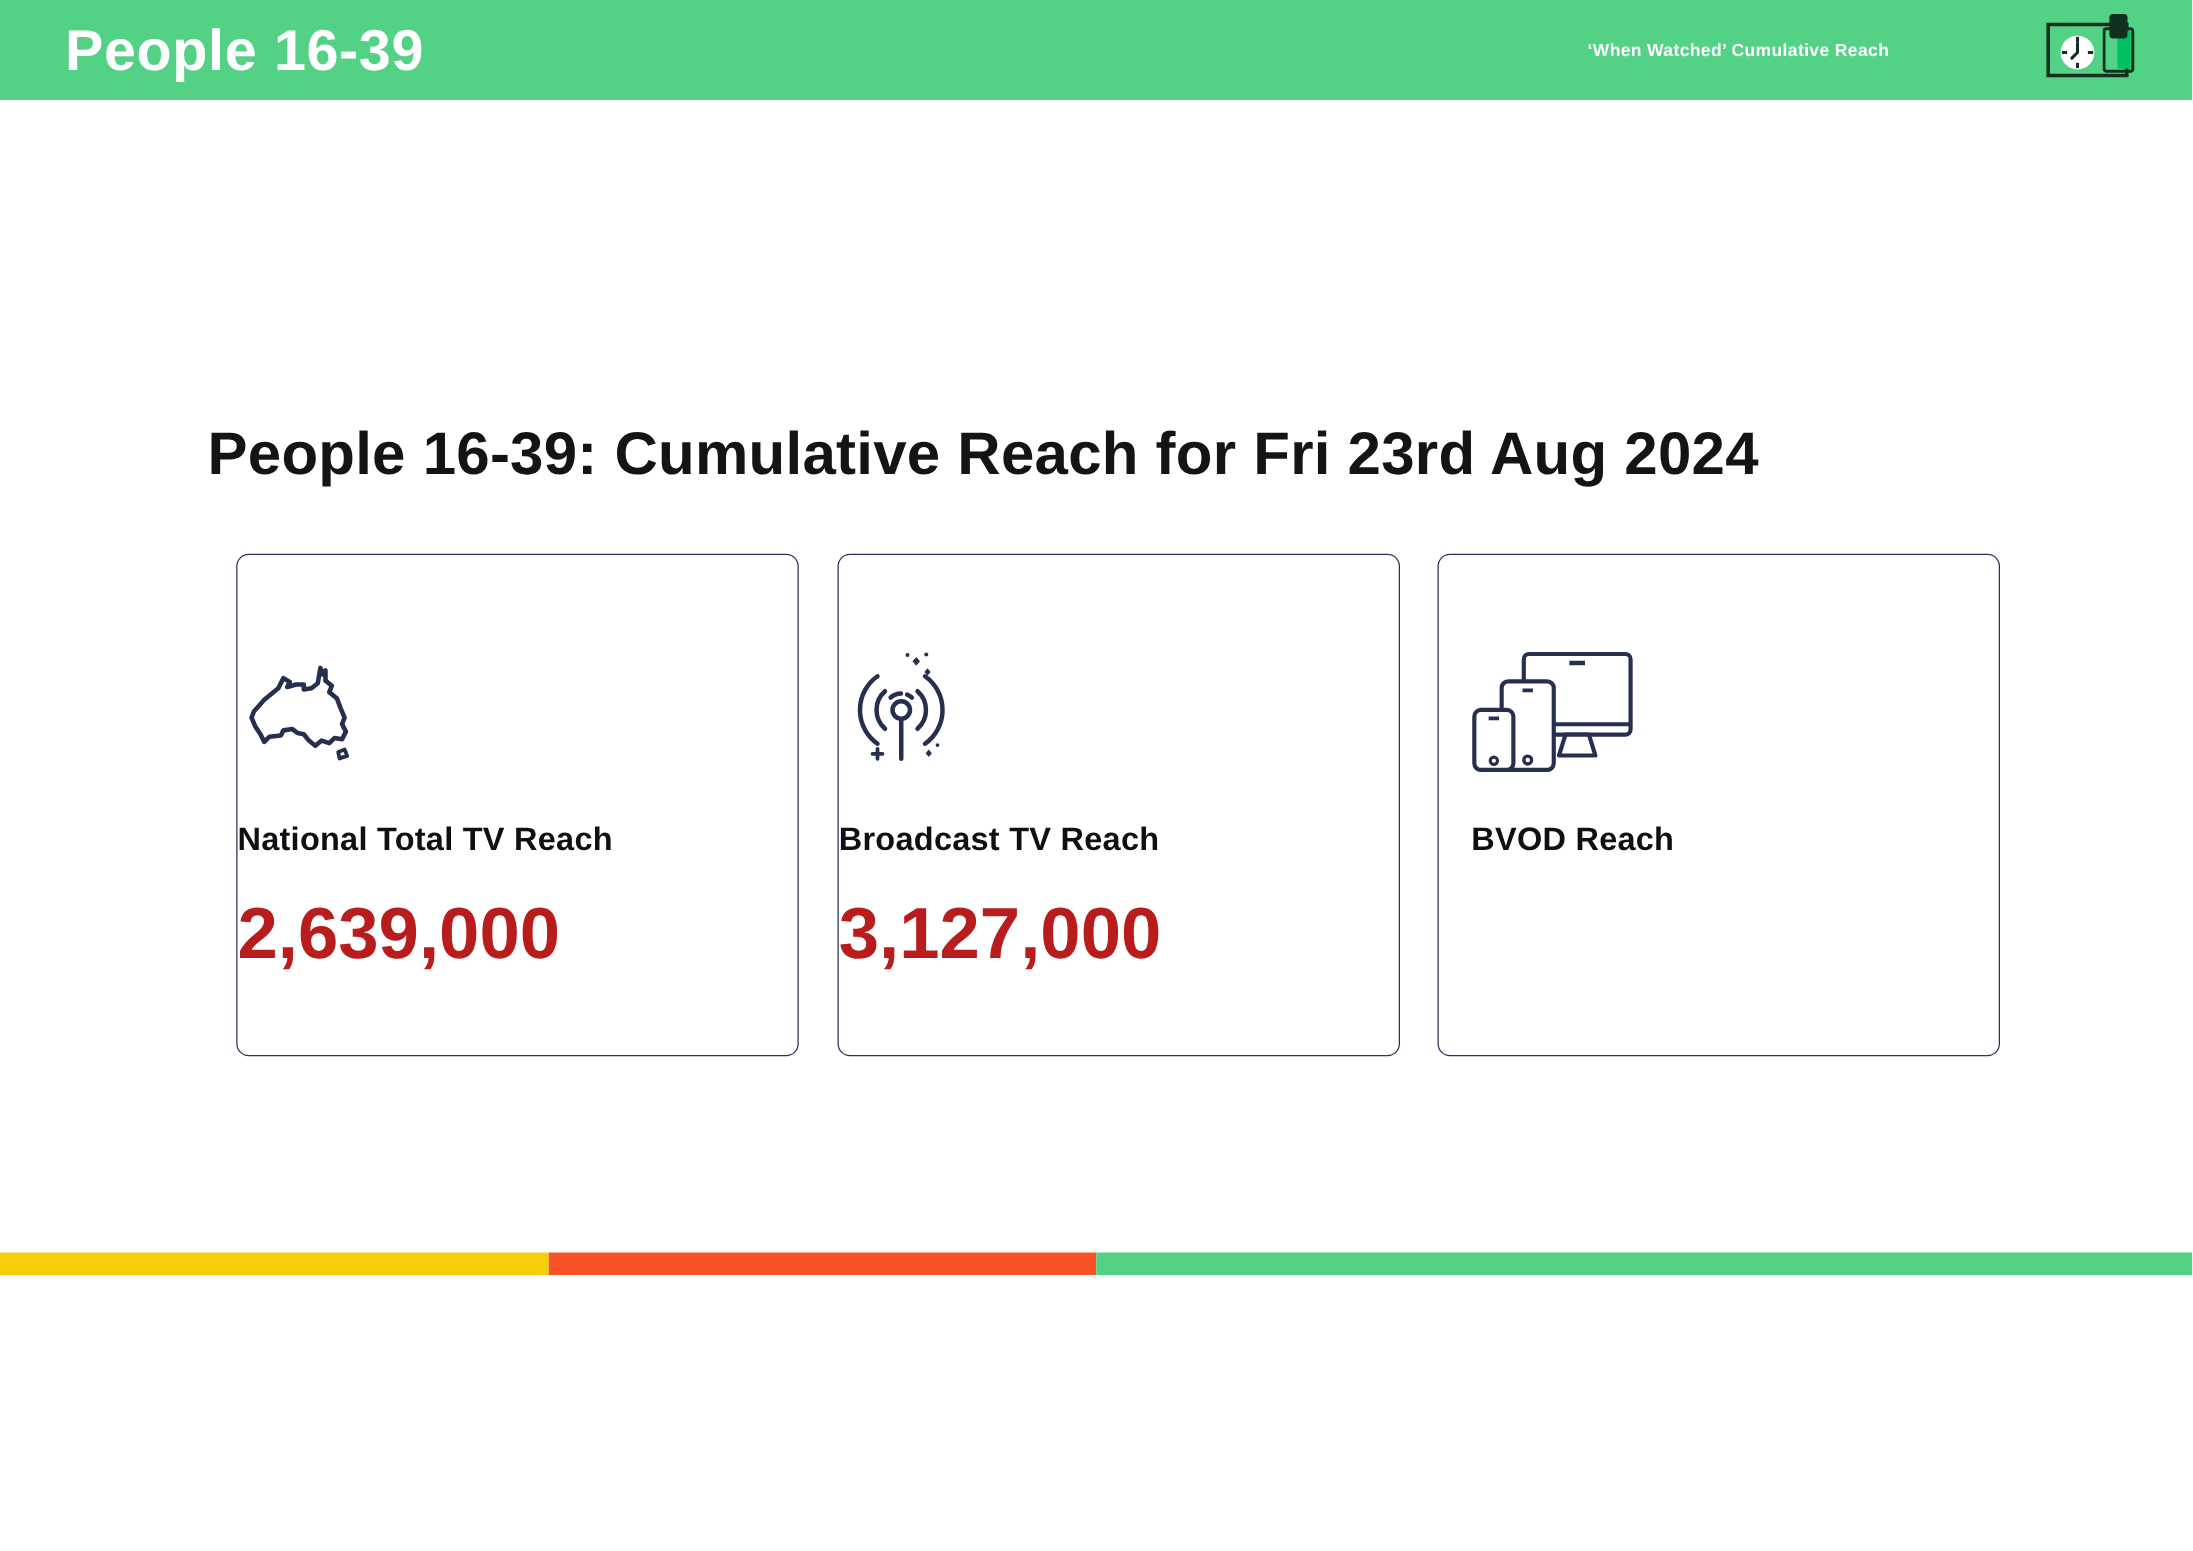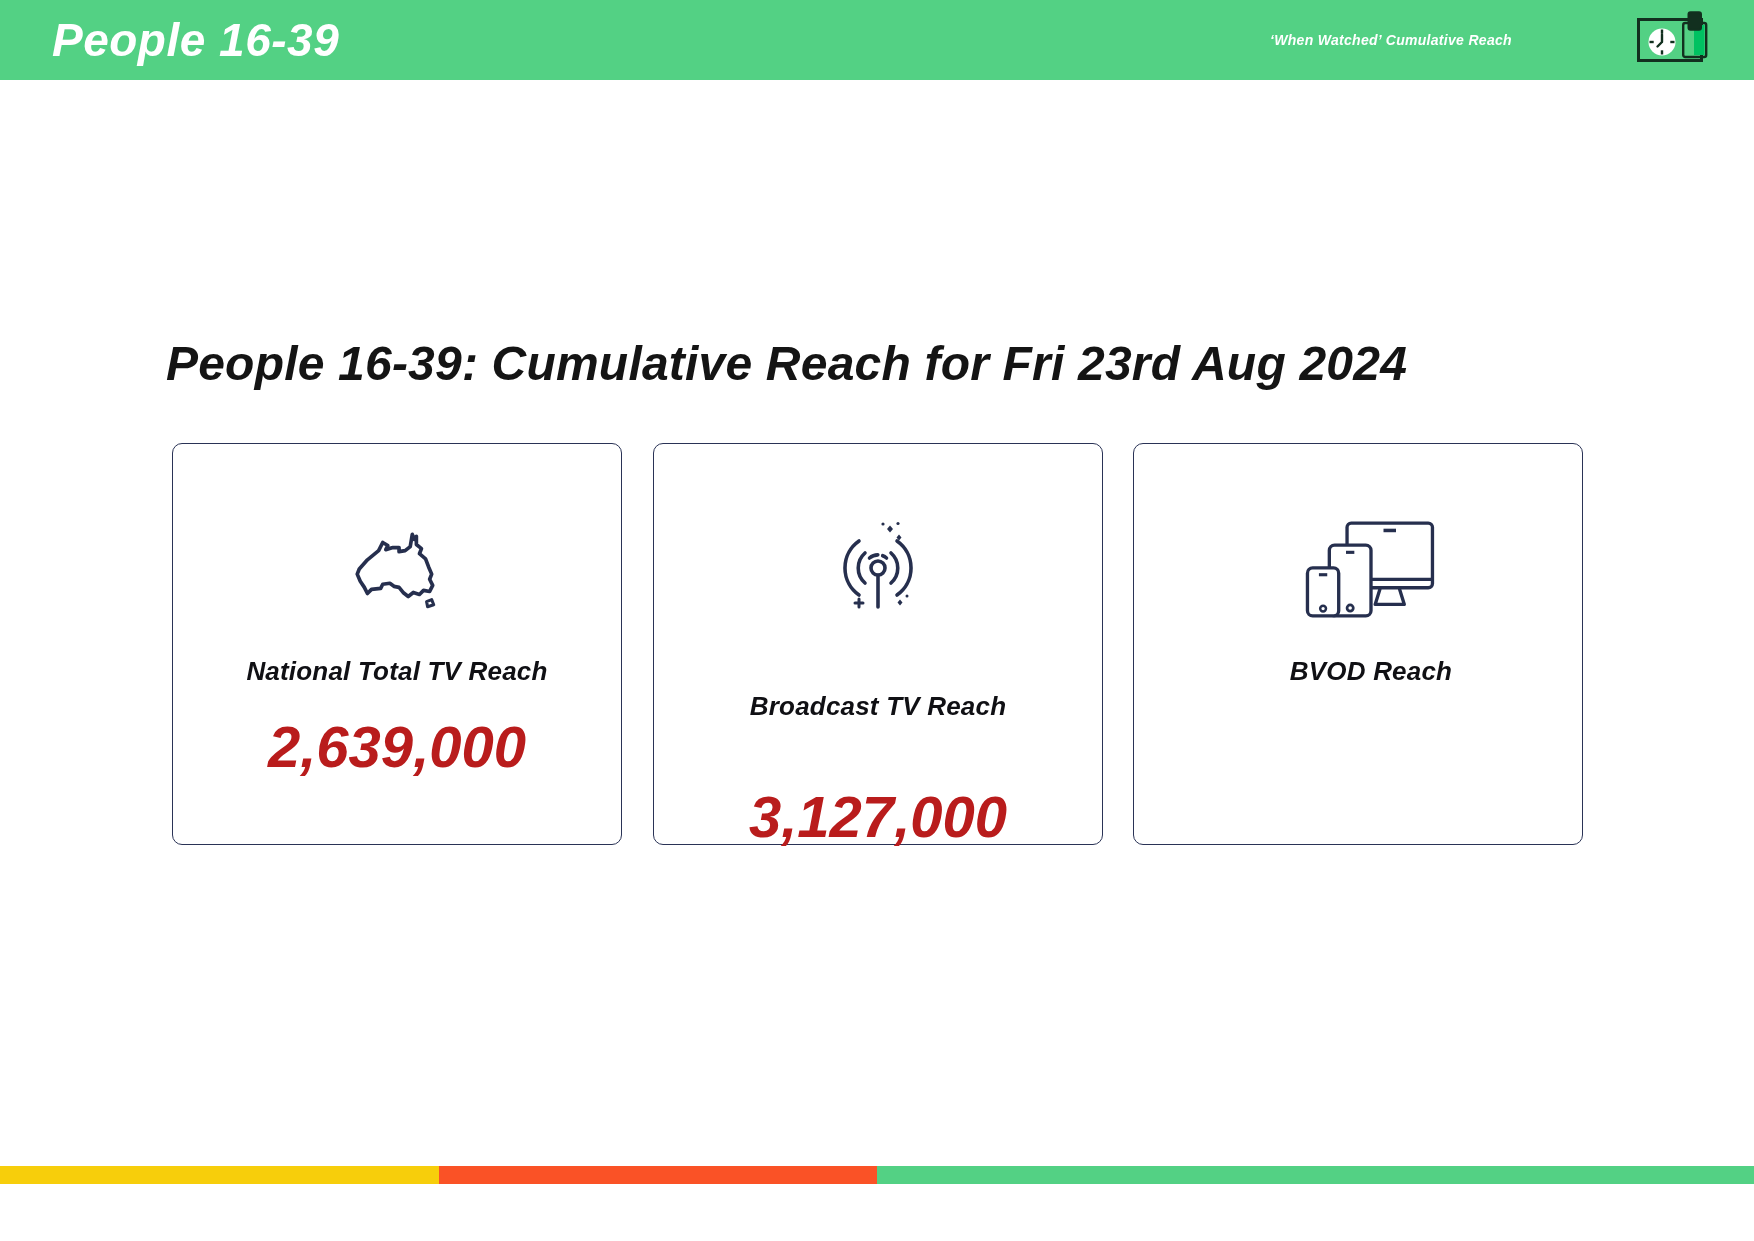--- a/index.html
+++ b/index.html
@@ -1,23 +1,22 @@
 <!DOCTYPE html>
 <html><head>
 <meta charset="utf-8">
 <style>
   html,body{margin:0;padding:0;background:#ffffff;}
   *{box-sizing:border-box;}
   .page{
     position:relative;
-    width:1754px;height:1184px;
+    width:1754px;height:1020px;
     background:#ffffff;
     overflow:hidden;
     font-family:"Liberation Sans","DejaVu Sans",sans-serif;
-    font-style:italic;
   }
   
   .header{
     position:absolute;top:0;left:0;width:100%;height:80px;
   }
   .header-title{
     position:absolute;left:52px;top:50%;transform:translateY(-50%);
     color:#ffffff;font-size:46px;font-weight:bold;letter-spacing:.5px;
     white-space:nowrap;
   }
@@ -31,23 +30,23 @@
   .hdr-icon.device{left:1682px;top:11px;}
   
   .main-heading{
     position:absolute;left:166px;top:336px;
     font-size:48px;font-weight:bold;color:#141414;letter-spacing:.2px;
     white-space:nowrap;
   }
   .card{
     position:absolute;top:443px;width:450px;height:402px;
     border:1.5px solid #2A3356;border-radius:10px;background:#ffffff;
-    display:flex;flex-direction:column;align-items:center;
+    display:flex;flex-direction:column;align-items:flex-start;margin-left:17px;
   }
-  .card.c0{left:172px;} .card.c1{left:653px;gap:35px;} .card.c2{left:1133px;padding-left:26px;}
+  .card.c0{left:172px;} .card.c1{left:653px;} .card.c2{left:1133px;padding-left:26px;}
   .card-icon{
     margin-top:74px;height:102px;display:flex;align-items:center;justify-content:center;
   }
   .card-label{
     margin-top:36px;font-size:26px;font-weight:bold;color:#101014;
     letter-spacing:.2px;white-space:nowrap;
   }
   .card-value{
     margin-top:26px;font-size:58px;font-weight:bold;color:#b91c1c;
     letter-spacing:0;white-space:nowrap;

